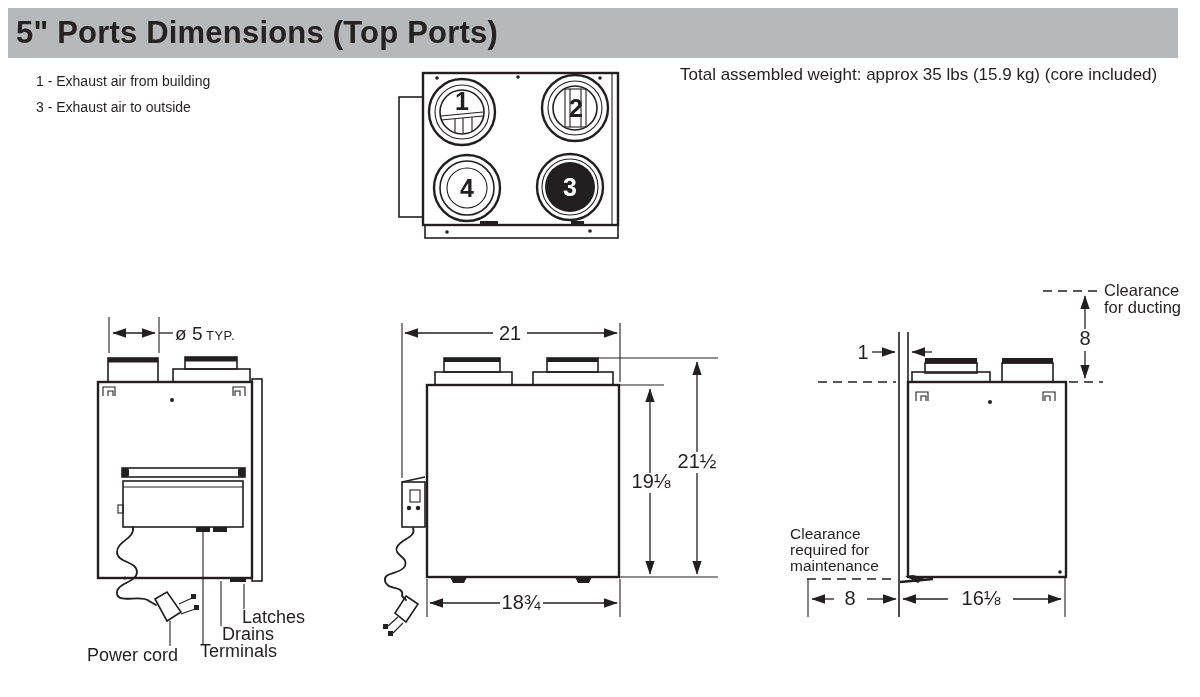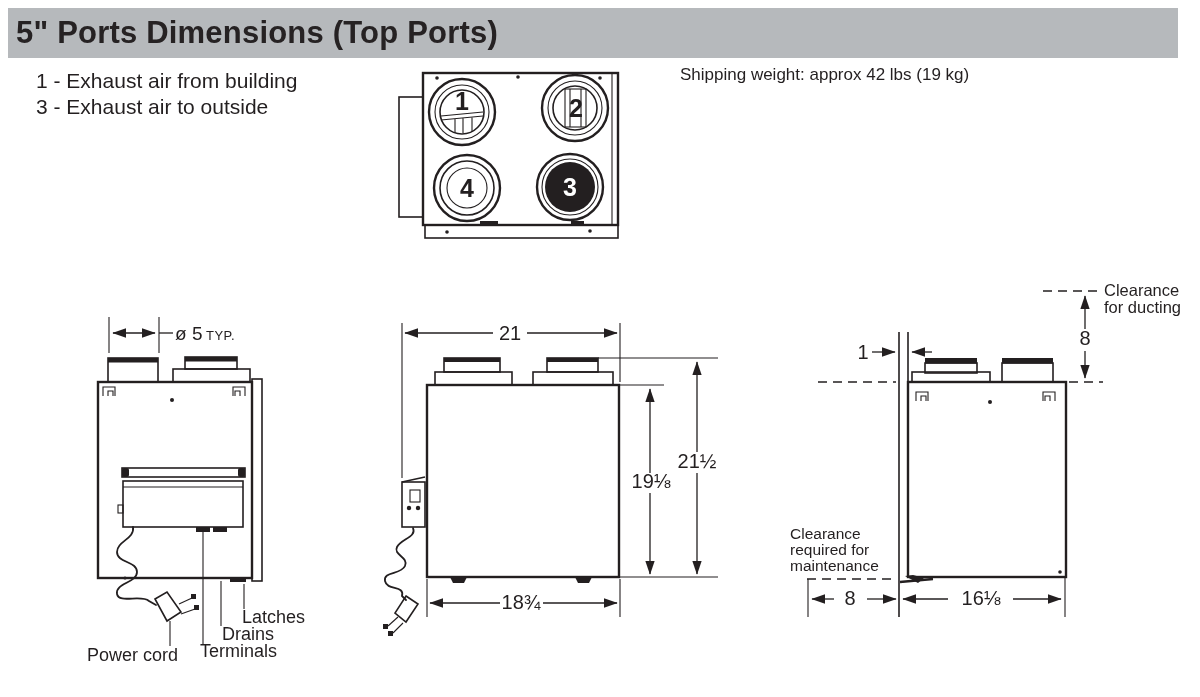--- a/index.html
+++ b/index.html
@@ -3,21 +3,21 @@
 <meta charset="utf-8">
 <style>
   * { margin:0; padding:0; box-sizing:border-box; }
   body { background:#ffffff; font-family:"Liberation Sans",sans-serif; }
   #page { position:relative; width:1200px; height:697px; background:#ffffff; overflow:hidden; color:#231f20; }
 
   .title-bar { position:absolute; left:8px; top:8px; width:1170px; height:50px;
     background:#b6b9bc; display:flex; align-items:center; }
   .title-bar h1 { font-size:31px; font-weight:bold; color:#262223; padding-left:8px; letter-spacing:0.2px; }
 
-  .legend { position:absolute; left:36px; top:68px; font-size:21px; line-height:26px; color:#231f20; }
+  .legend { position:absolute; left:36px; top:68px; font-size:14px; line-height:26px; color:#231f20; }
   .weights { position:absolute; left:680px; top:64px; font-size:17px; line-height:22px; color:#231f20; }
 
   svg { position:absolute; overflow:visible; }
   svg text { fill:#231f20; font-family:"Liberation Sans",sans-serif; }
   .ln   { fill:none; stroke:#231f20; stroke-width:1.6; }
   .ln2  { fill:none; stroke:#231f20; stroke-width:2.4; }
   .thin { fill:none; stroke:#231f20; stroke-width:1.1; }
   .dim  { fill:none; stroke:#231f20; stroke-width:1.3; }
   .dash { fill:none; stroke:#231f20; stroke-width:1.4; stroke-dasharray:9 6; }
   .fillink { fill:#231f20; stroke:none; }
@@ -40,21 +40,21 @@
   <div class="title-bar">
     <h1>5" Ports Dimensions (Top Ports)</h1>
   </div>
 
   <div class="legend">
     <div>1 - Exhaust air from building</div>
     <div>3 - Exhaust air to outside</div>
   </div>
 
   <div class="weights">
-    <div>Shipping weight: approx 42 lbs (19 kg)</div>
+    <div>Total assembled weight: approx 35 lbs (15.9 kg) (core included)</div>
   </div>
 
   <svg style="left:395px; top:58px;" width="270" height="190" viewBox="0 0 270 190">
     <g>
       <rect x="4" y="39" width="24" height="120" class="ln"></rect>
       <rect x="28" y="15" width="195" height="152" class="ln2"></rect>
       <line x1="217" y1="15" x2="217" y2="167" class="thin"></line>
       <rect x="30" y="167" width="193" height="13" class="ln"></rect>
       <circle cx="42" cy="20" r="1.8" class="fillink"></circle>
       <circle cx="123" cy="19" r="1.8" class="fillink"></circle>

